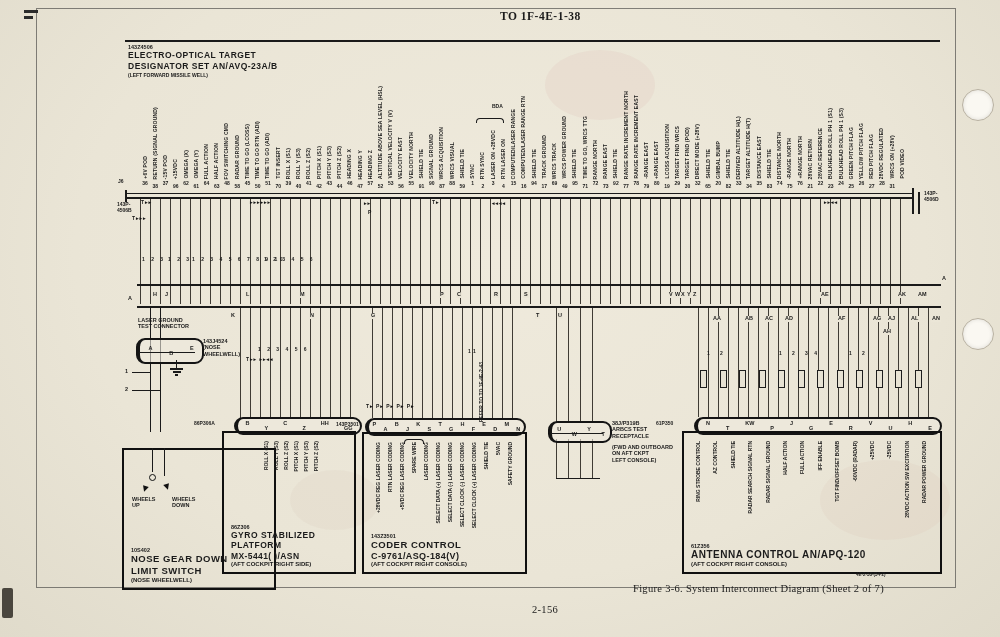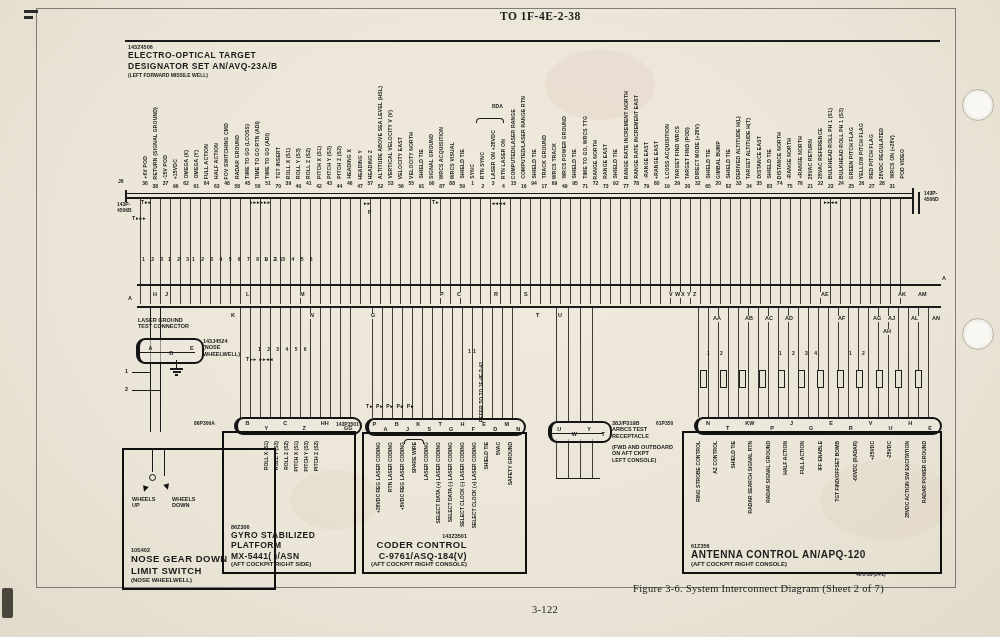--- a/index.html
+++ b/index.html
@@ -62,21 +62,21 @@
 <div class="abs frame" style="left:36px;top:8px;width:918px;height:578px;"></div>
 <div class="hole" style="left:962px;top:89px;"></div>
 <div class="hole" style="left:962px;top:318px;"></div>
 <div class="abs" style="left:24px;top:10px;width:14px;height:3px;background:#2b2b2b;"></div>
 <div class="abs" style="left:24px;top:16px;width:9px;height:3px;background:#2b2b2b;"></div>
 <div class="abs" style="left:2px;top:588px;width:11px;height:30px;background:#4a463e;border-radius:2px;"></div>
 <div class="smudge" style="left:545px;top:50px;width:110px;height:70px;background:rgba(210,150,145,.10);"></div>
 <div class="smudge" style="left:820px;top:460px;width:130px;height:80px;background:rgba(210,150,145,.08);"></div>
 <div class="smudge" style="left:290px;top:470px;width:90px;height:60px;background:rgba(190,150,140,.07);"></div>
 
-<div class="abs serif header-t" style="left:500px;top:10px;">TO 1F-4E-2-38</div>
+<div class="abs serif header-t" style="left:500px;top:10px;">TO 1F-4E-1-38</div>
 <div class="abs hline" style="left:125px;top:40px;width:815px;height:1.5px;"></div>
 
 <div class="abs" style="left:128px;top:44px;">
   <div class="tiny">143Z4506</div>
   <div class="unit-title" style="font-size:8.5px;">ELECTRO-OPTICAL TARGET</div>
   <div class="unit-title" style="font-size:8.5px;">DESIGNATOR SET AN/AVQ-23A/B</div>
   <div class="tinyxs">(LEFT FORWARD MISSILE WELL)</div>
 </div>
 
 <div class="abs pin-strip" id="pinStrip">
@@ -492,21 +492,21 @@
     <span class="dn">S</span>
     <span class="up">T</span>
     <span class="dn">G</span>
     <span class="up">H</span>
     <span class="dn">F</span>
     <span class="up">E</span>
     <span class="dn">D</span>
     <span class="up">M</span>
     <span class="dn">N</span>
   </div>
-<div class="unit-box" style="left:362px;top:432px;width:161px;height:138px;text-align:right;">
+<div class="unit-box" style="left:362px;top:432px;width:161px;height:138px;">
   <div class="sig-row" id="coderSigs" style="left:12px;top:8px;width:138px;height:92px;">
       <div class="sig">+28VDC REG LASER CODING</div>
       <div class="sig">RTN LASER CODING</div>
       <div class="sig">+5VDC REG LASER CODING</div>
       <div class="sig">SPARE WIRE</div>
       <div class="sig">LASER CODING</div>
       <div class="sig">SELECT DATA (+) LASER CODING</div>
       <div class="sig">SELECT DATA (-) LASER CODING</div>
       <div class="sig">SELECT CLOCK (-) LASER CODING</div>
       <div class="sig">SELECT CLOCK (+) LASER CODING</div>
@@ -643,13 +643,13 @@
     <div class="abs marks" style="left: 368px; top: 209px;">P</div>
     <div class="abs marks" style="left: 432px; top: 199px;">T▸</div>
     <div class="abs marks" style="left: 492px; top: 200px;">◂◂◂◂</div>
     <div class="abs marks" style="left: 824px; top: 199px;">▸▸◂◂</div>
     <div class="abs marks" style="left: 246px; top: 356px;">T▸▸ ▸▸◂◂</div>
     <div class="abs marks" style="left: 366px; top: 403px;">T▸ P▸ P▸ P▸ P▸</div>
   </div>
 
 <div class="abs tinyxs" style="left:856px;top:572px;font-size:4.5px;">4E-2-38-(34-2)</div>
 <div class="abs serif caption" style="left:585px;top:583px;margin-left:48px;">Figure 3-6. System Interconnect Diagram (Sheet 2 of 7)</div>
-<div class="abs serif caption" style="left:532px;top:604px;">3-122</div>
+<div class="abs serif caption" style="left:532px;top:604px;">2-156</div>
 
 </body></html>

